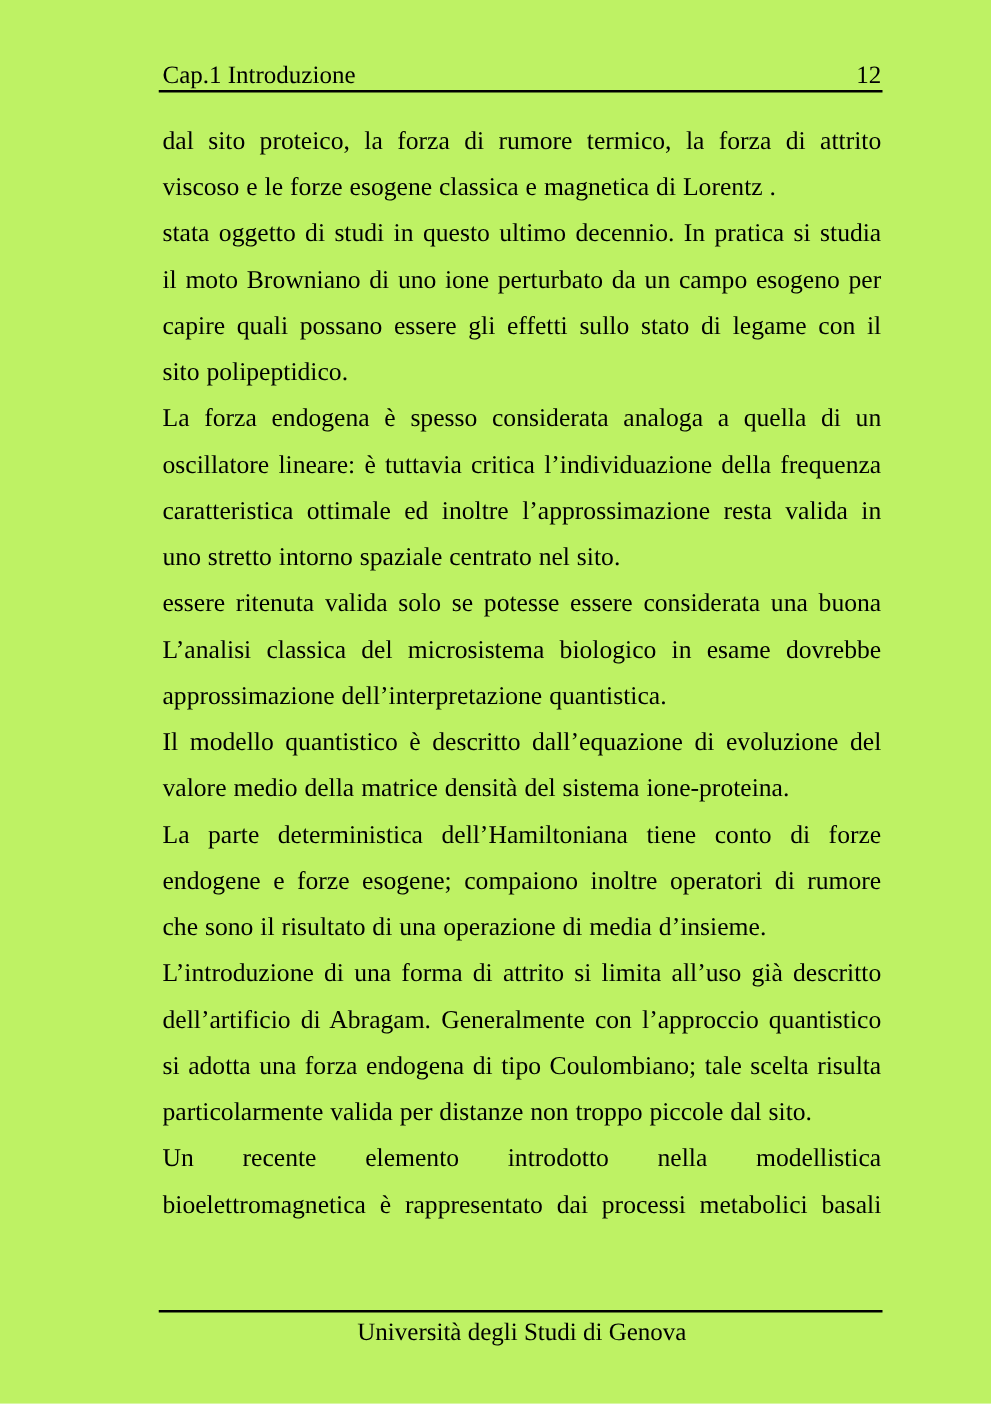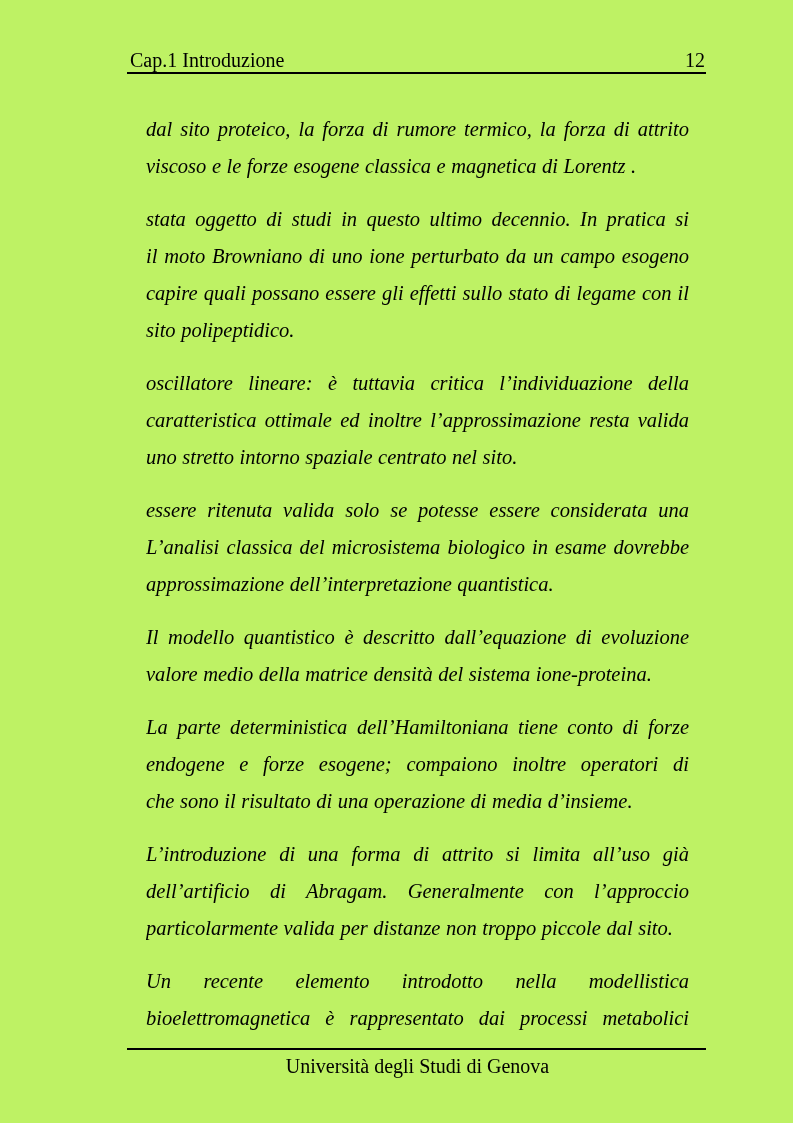--- a/index.html
+++ b/index.html
@@ -35,21 +35,21 @@
     background: #000000;
   }
   .header-rule { top: 72px; }
   .footer-rule { top: 1048px; }
   .body-text {
     position: absolute;
     left: 130px;
     top: 95px;
     width: 575px;
   }
-  .para { margin: 16px; padding: 0; font-style: italic; }
+  .para { margin: 0; padding: 0; }
   .line {
     font-size: 20.5px;
     line-height: 37px;
     height: 37px;
     overflow: hidden;
     word-spacing: 0.02em;
   }
   .jl {            
     text-align: justify;
     text-align-last: justify;
@@ -88,20 +88,21 @@
     </div>
 
     <div class="para">
       <div class="line jl">stata oggetto di studi in questo ultimo decennio. In pratica si studia</div>
       <div class="line jl">il moto Browniano di uno ione perturbato da un campo esogeno per</div>
       <div class="line jl">capire quali possano essere gli effetti sullo stato di legame con il</div>
       <div class="line ll">sito polipeptidico.</div>
     </div>
 
     <div class="para">
+      <div class="line jl">La forza endogena è spesso considerata analoga a quella di un</div>
       <div class="line jl">oscillatore lineare: è tuttavia critica l’individuazione della frequenza</div>
       <div class="line jl">caratteristica ottimale ed inoltre l’approssimazione resta valida in</div>
       <div class="line ll">uno stretto intorno spaziale centrato nel sito.</div>
     </div>
 
     <div class="para">
       <div class="line jl">essere ritenuta valida solo se potesse essere considerata una buona</div>
       <div class="line jl">L’analisi classica del microsistema biologico in esame dovrebbe</div>
       <div class="line ll">approssimazione dell’interpretazione quantistica.</div>
     </div>
@@ -113,20 +114,21 @@
 
     <div class="para">
       <div class="line jl">La parte deterministica dell’Hamiltoniana tiene conto di forze</div>
       <div class="line jl">endogene e forze esogene; compaiono inoltre operatori di rumore</div>
       <div class="line ll">che sono il risultato di una operazione di media d’insieme.</div>
     </div>
 
     <div class="para">
       <div class="line jl">L’introduzione di una forma di attrito si limita all’uso già descritto</div>
       <div class="line jl">dell’artificio di Abragam. Generalmente con l’approccio quantistico</div>
+      <div class="line jl">si adotta una forza endogena di tipo Coulombiano; tale scelta risulta</div>
       <div class="line ll">particolarmente valida per distanze non troppo piccole dal sito.</div>
     </div>
 
     <div class="para">
       <div class="line jl">Un recente elemento introdotto nella modellistica</div>
       <div class="line jl">bioelettromagnetica è rappresentato dai processi metabolici basali</div>
     </div>
 
   </div>
 

